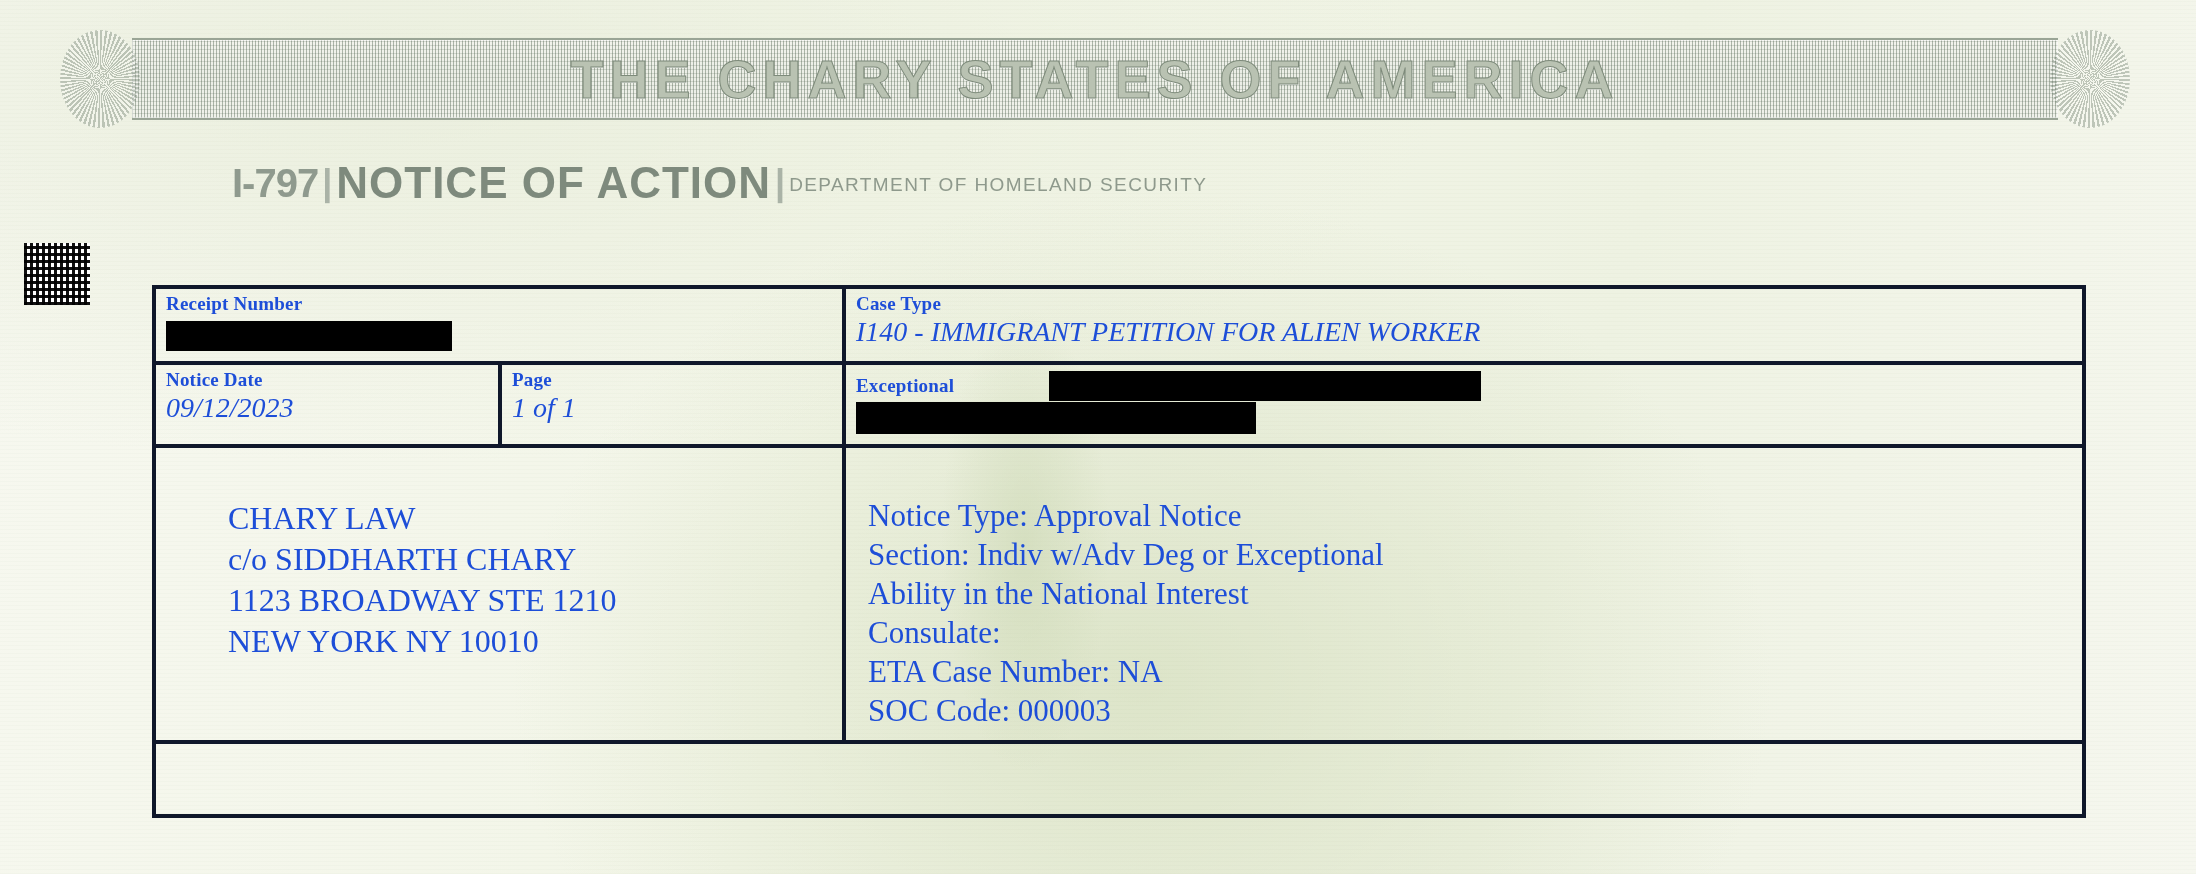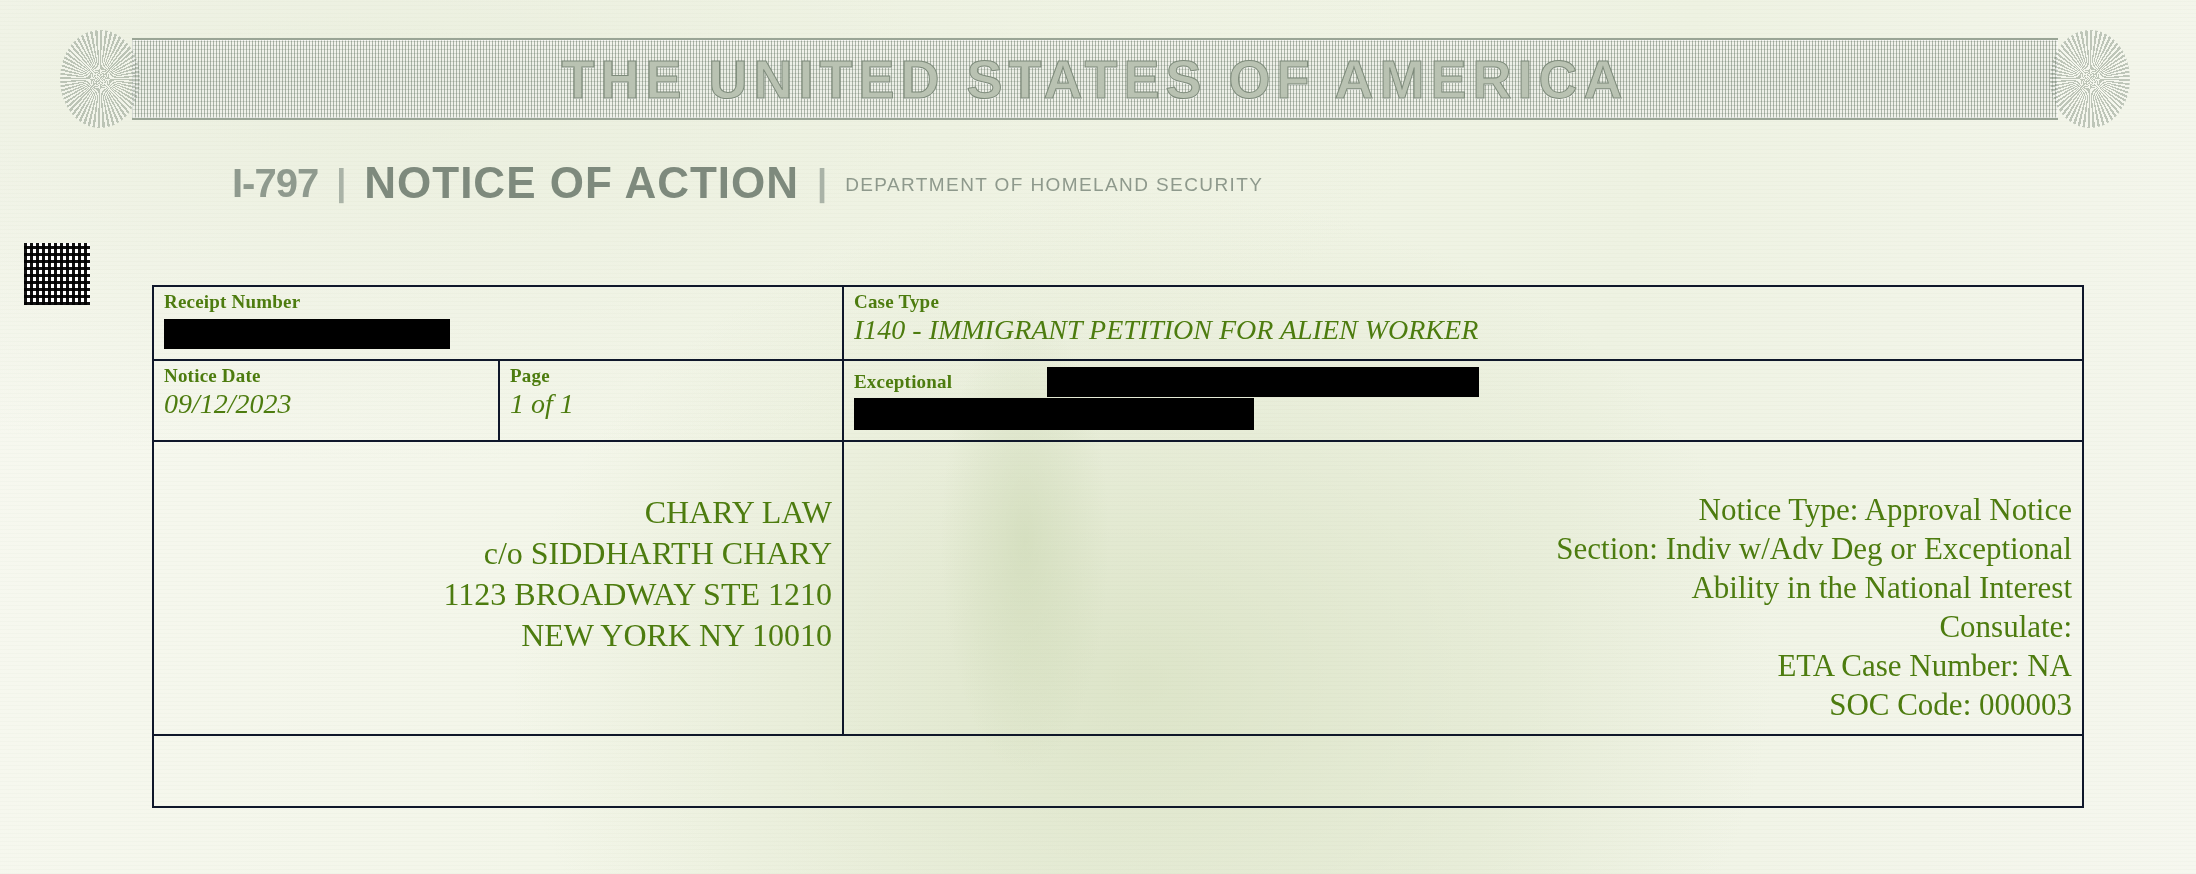--- a/index.html
+++ b/index.html
@@ -84,21 +84,21 @@
     white-space: nowrap;
   }
 
   
   .title-row {
     position: absolute;
     left: 232px;
     top: 158px;
     display: flex;
     align-items: center;
-    gap: 18px;
+    gap: 4px;
     white-space: nowrap;
   }
   .form-id {
     font-family: "Liberation Sans", sans-serif;
     font-weight: bold;
     font-size: 40px;
     letter-spacing: -1px;
     color: #8f9a8e;
   }
   .pipe {
@@ -144,25 +144,25 @@
     left: 152px;
     top: 285px;
     width: 1930px;
   }
   table.main {
     width: 100%;
     border-collapse: collapse;
     table-layout: fixed;
   }
   table.main td {
-    border: 2px solid #0f172a;
+    border: 4px solid #0f172a;
     vertical-align: top;
-    padding: 4px 10px 10px 10px;
+    padding: 4px 28px 10px 10px;
     font-size: 26px;
-    color: #4d7c0f;
+    color: #1d4ed8;
     position: relative;
     height: 56px;
   }
   .lbl {
     font-family: "Liberation Serif", serif;
     font-weight: bold;
     font-size: 19px;
     letter-spacing: .2px;
     display: block;
     margin-bottom: 2px;
@@ -181,21 +181,20 @@
   }
   .r-receipt { width: 286px; margin-top: 4px; }
   .r-petitioner { width: 420px; margin-top: 2px; height: 34px; }
   .r-beneficiary-1 { width: 432px; position: relative; left: 88px; height: 30px; }
   .r-beneficiary-2 { width: 400px; margin-top: 1px; height: 32px; }
 
   
   .block-row td {
     height: 250px;
     padding: 0;
-    text-align: right;
   }
   .addr {
     padding: 46px 0 0 62px;
     font-size: 32px;
     line-height: 1.28;
   }
   .notice {
     padding: 44px 0 0 12px;
     font-size: 31px;
     line-height: 1.26;
@@ -221,21 +220,21 @@
 </head>
 <body>
 
 <div class="paper"></div>
 <div class="watermark"></div>
 
 <div class="banner-wrap">
   <div class="banner-band"></div>
   <div class="banner-end left"></div>
   <div class="banner-end right"></div>
-  <div class="banner-title">THE UNITED STATES OF AMERICA</div>
+  <div class="banner-title">THE CHARY STATES OF AMERICA</div>
 </div>
 
 <div class="title-row">
   <span class="form-id">I-797</span>
   <span class="pipe">|</span>
   <span class="notice-of-action">NOTICE OF ACTION</span>
   <span class="pipe">|</span>
   <span class="agency">
     <span>DEPARTMENT OF HOMELAND SECURITY</span><br>
   </span>

